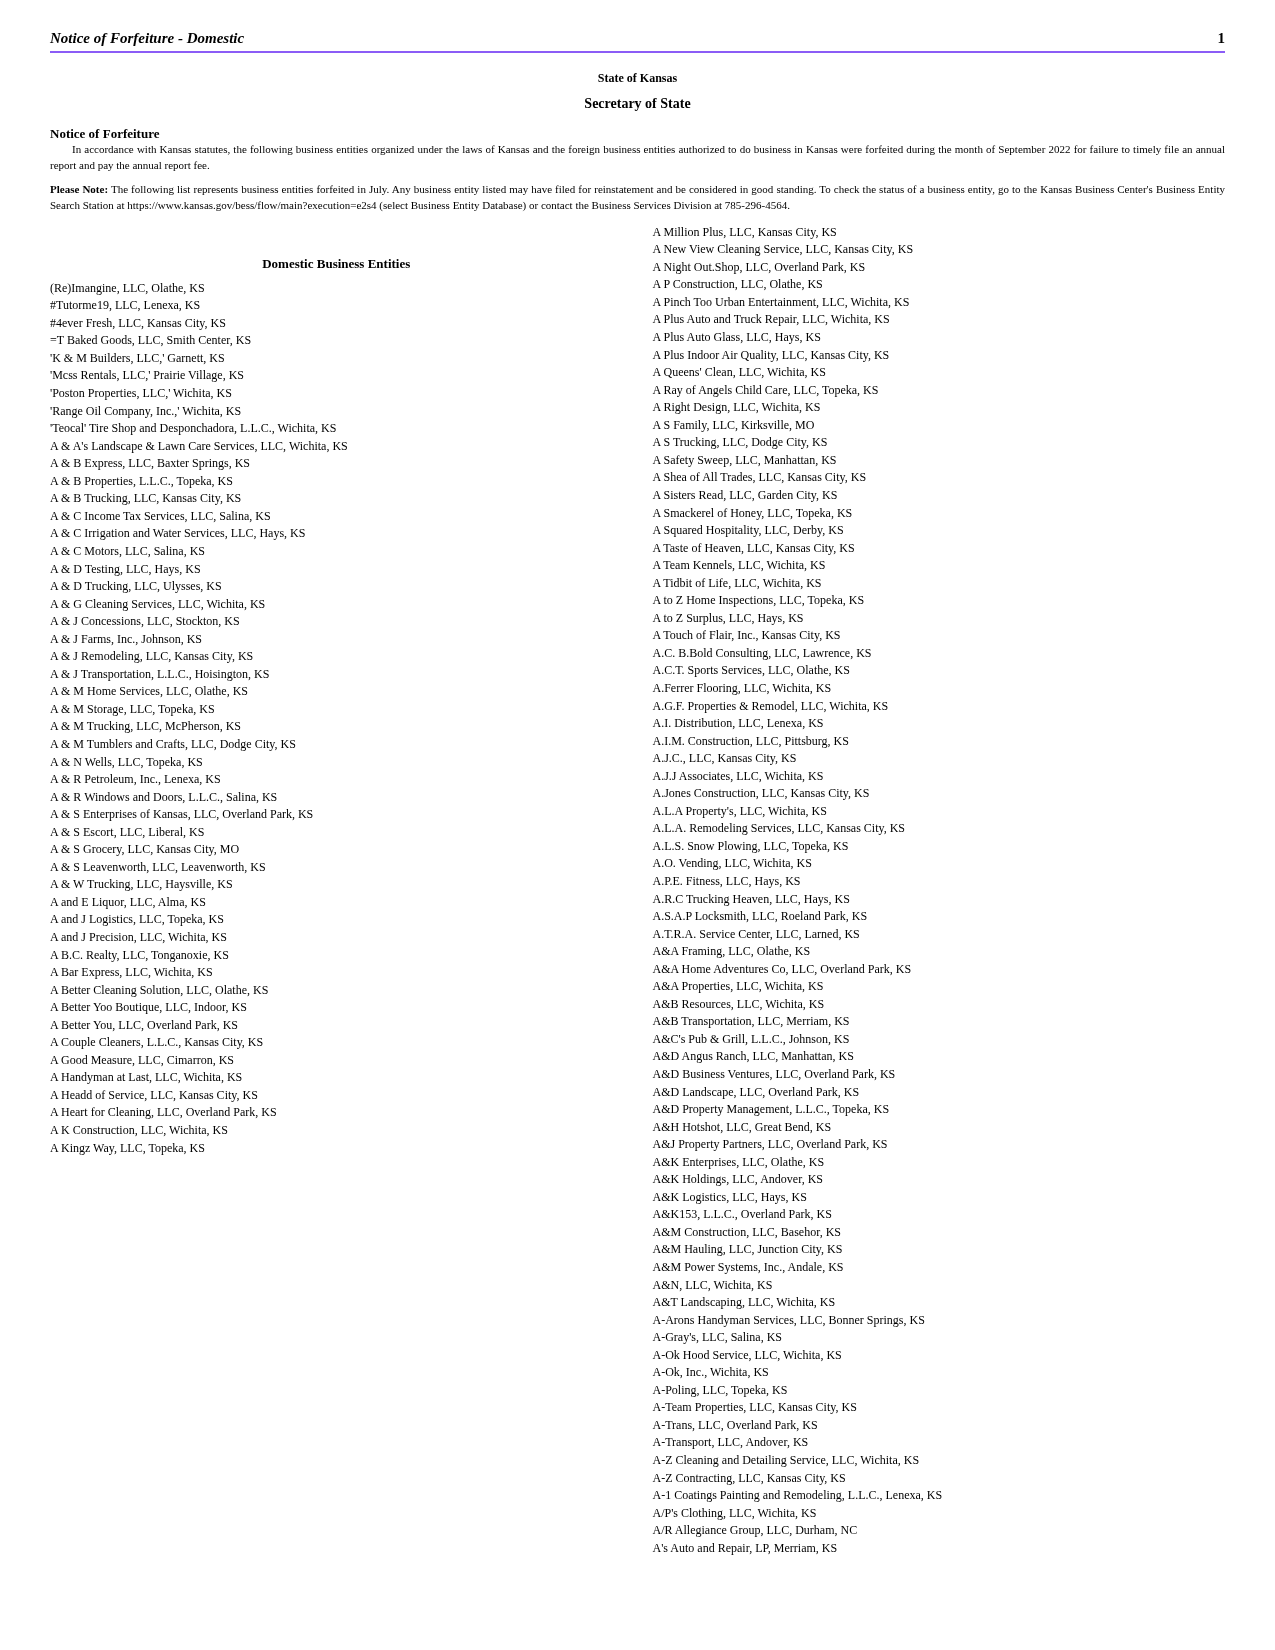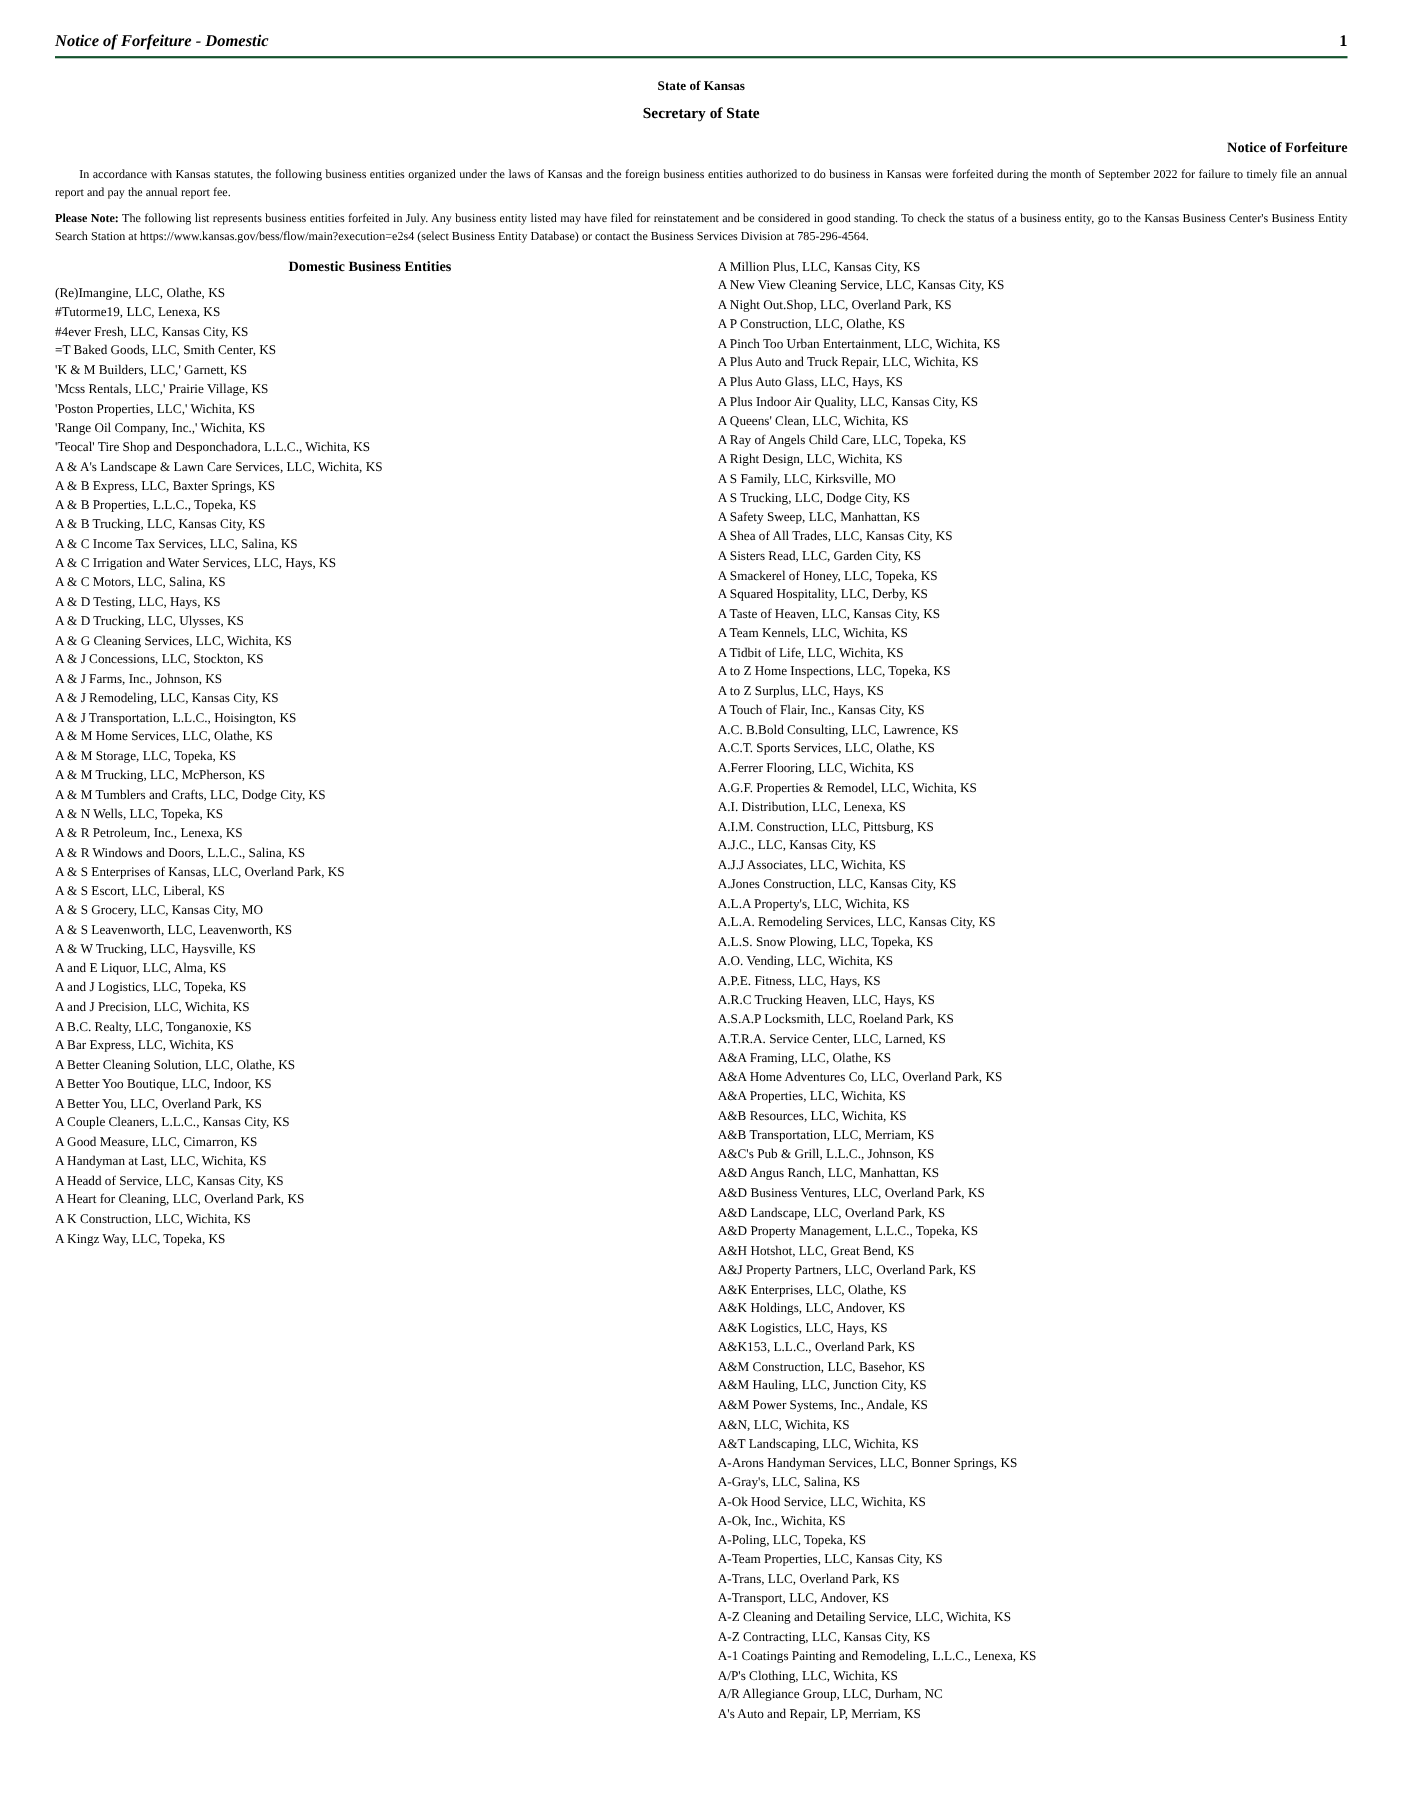--- a/index.html
+++ b/index.html
@@ -9,21 +9,21 @@
       font-size: 11px;
       color: #000;
       width: 1275px;
       min-height: 1650px;
       padding: 30px 50px 30px 50px;
     }
     .header {
       display: flex;
       align-items: flex-end;
       justify-content: space-between;
-      border-bottom: 2px solid #14532d;
+      border-bottom: 2px solid #8b5cf6;
       padding-bottom: 4px;
       margin-bottom: 18px;
     }
     .header-left {
       font-size: 15px;
       font-weight: bold;
       font-style: italic;
     }
     .header-center {
       font-size: 20px;
@@ -41,43 +41,43 @@
       font-weight: bold;
       margin-bottom: 10px;
     }
     .section-title {
       text-align: center;
       font-size: 14px;
       font-weight: bold;
       margin-bottom: 14px;
     }
     .sub-section-title {
-      text-align: right;
+      text-align: left;
       font-size: 13px;
       font-weight: bold;
-      margin-bottom: 10px;
     }
     .body-text {
       font-size: 11px;
       line-height: 1.45;
       text-align: justify;
       margin-bottom: 10px;
     }
     .body-text p {
       margin-bottom: 8px;
     }
     .body-text .indent {
       text-indent: 2em;
     }
     .content-area {
       display: flex;
       gap: 30px;
     }
     .left-col {
       flex: 1;
+      margin-top: 32px;
     }
     .right-col {
       flex: 1;
     }
     .domestic-title {
       text-align: center;
       font-size: 13px;
       font-weight: bold;
       margin-bottom: 8px;
     }

